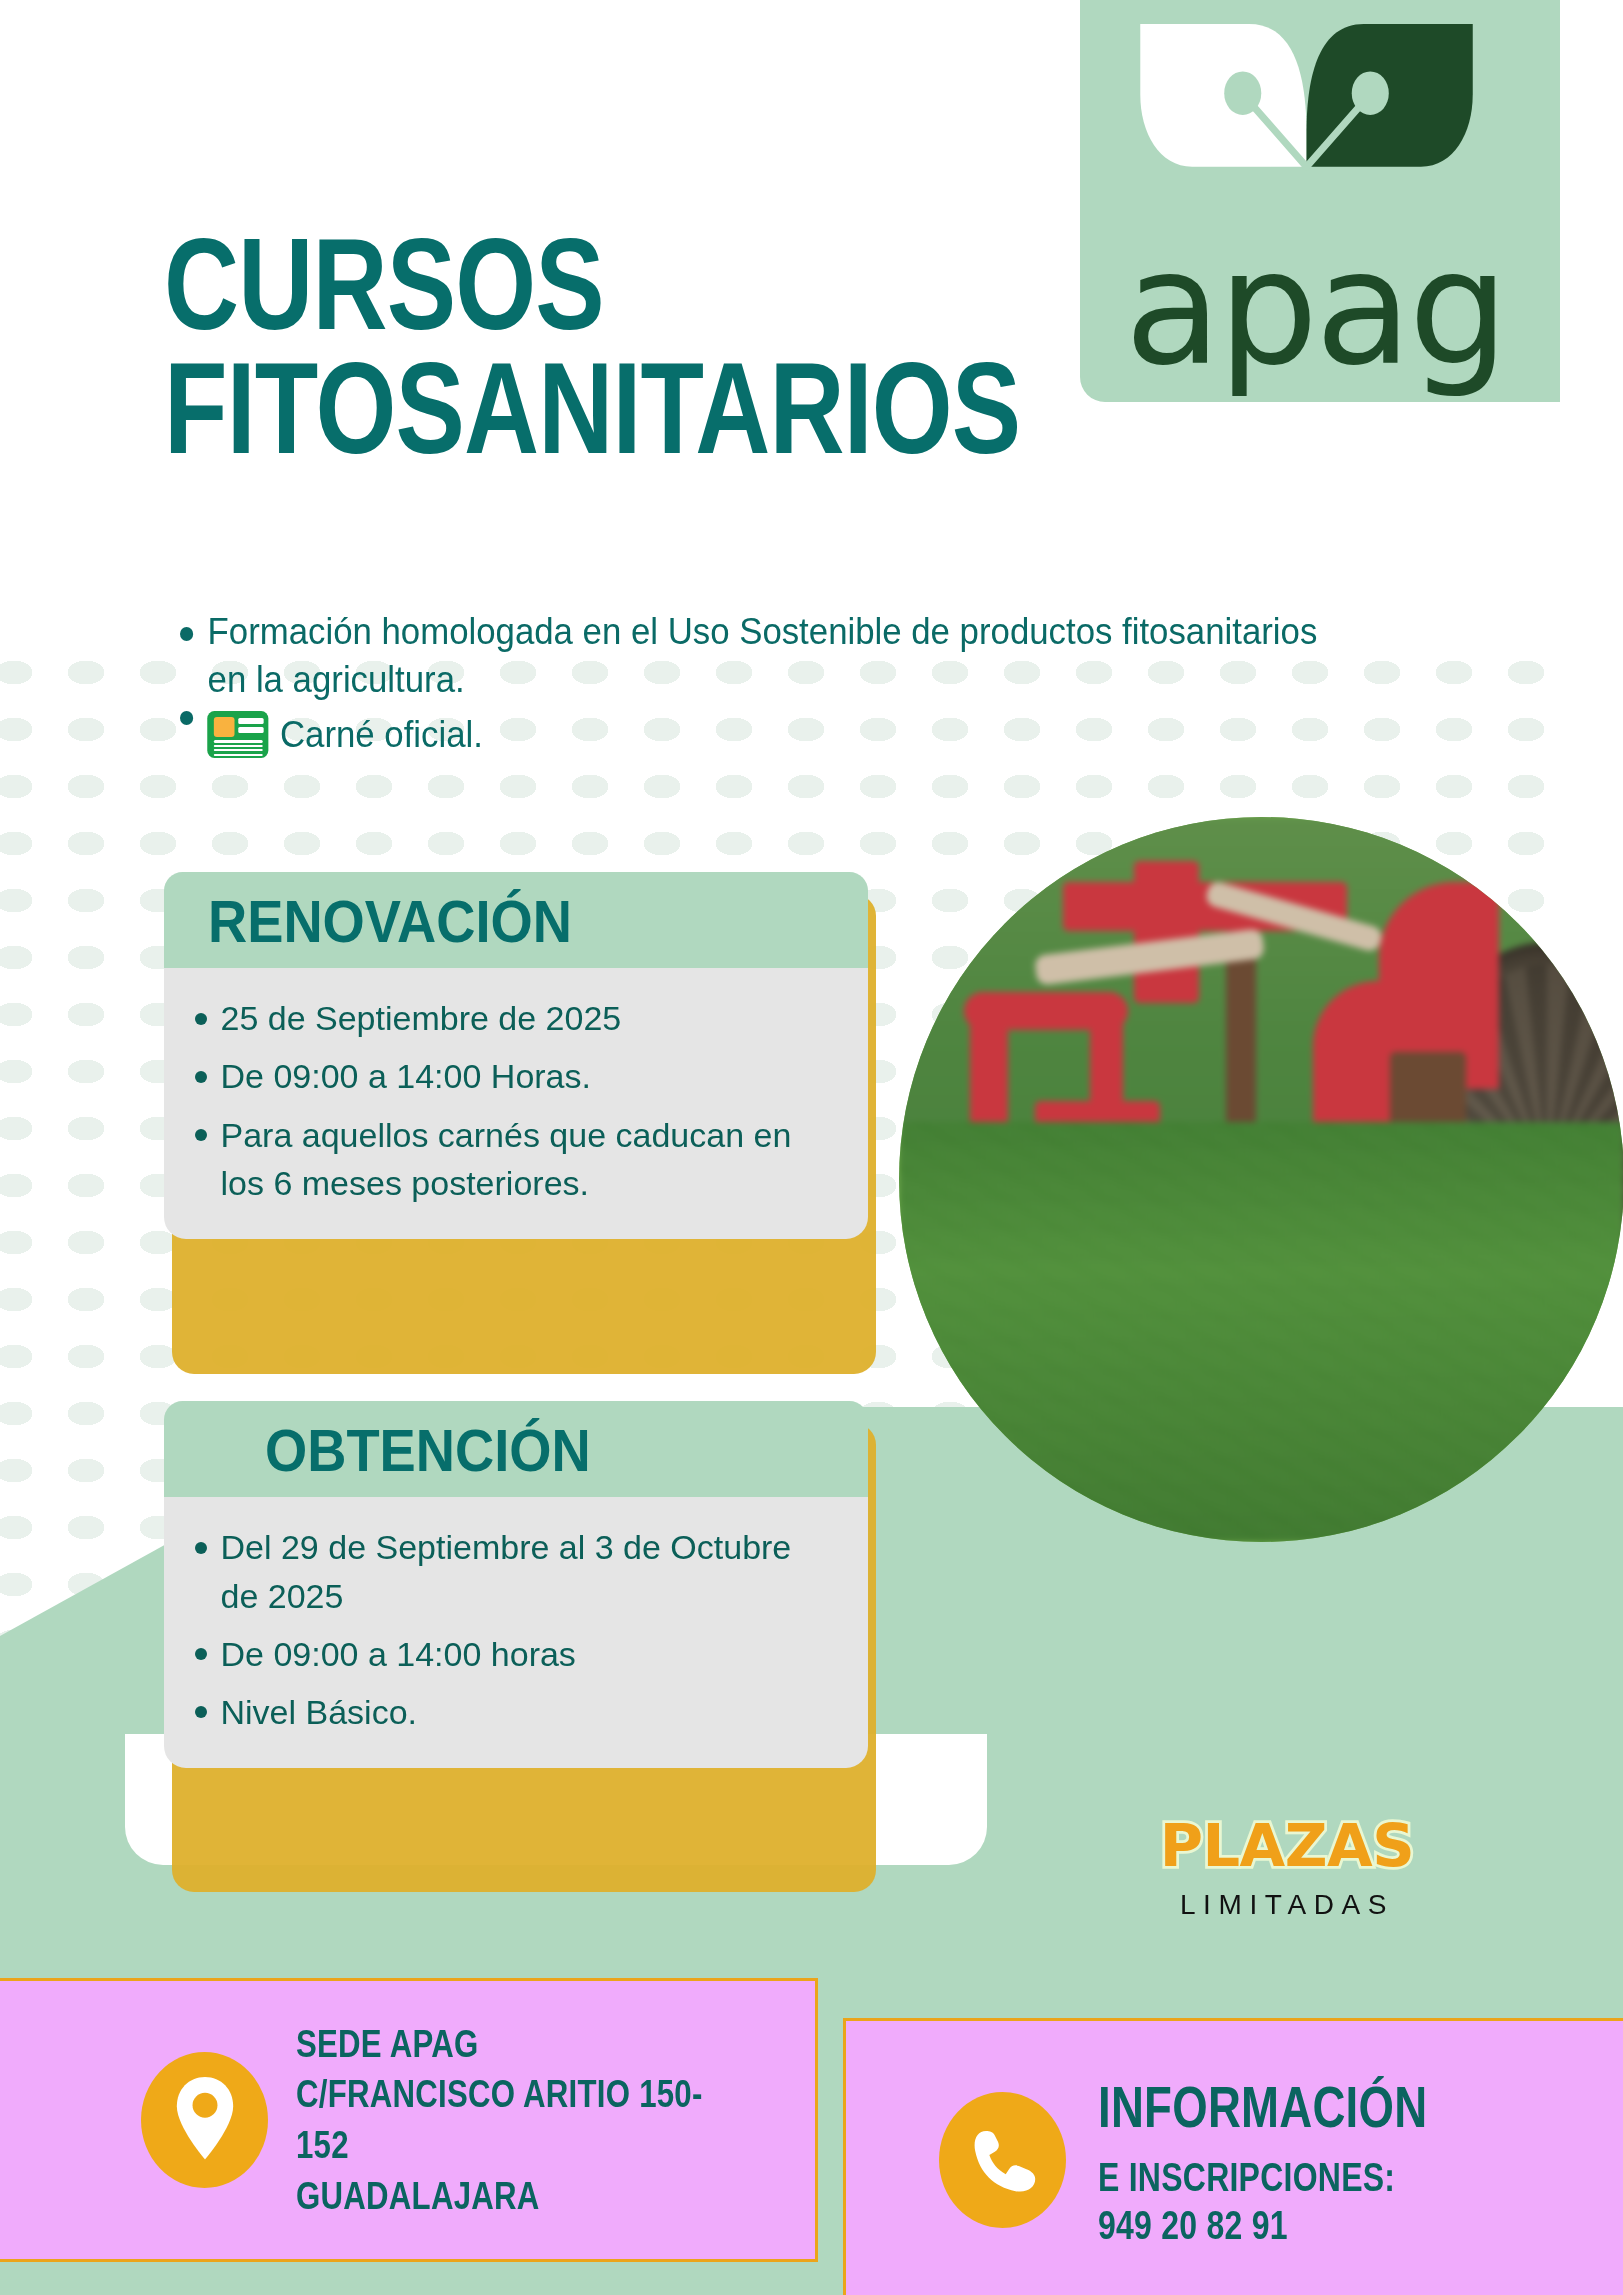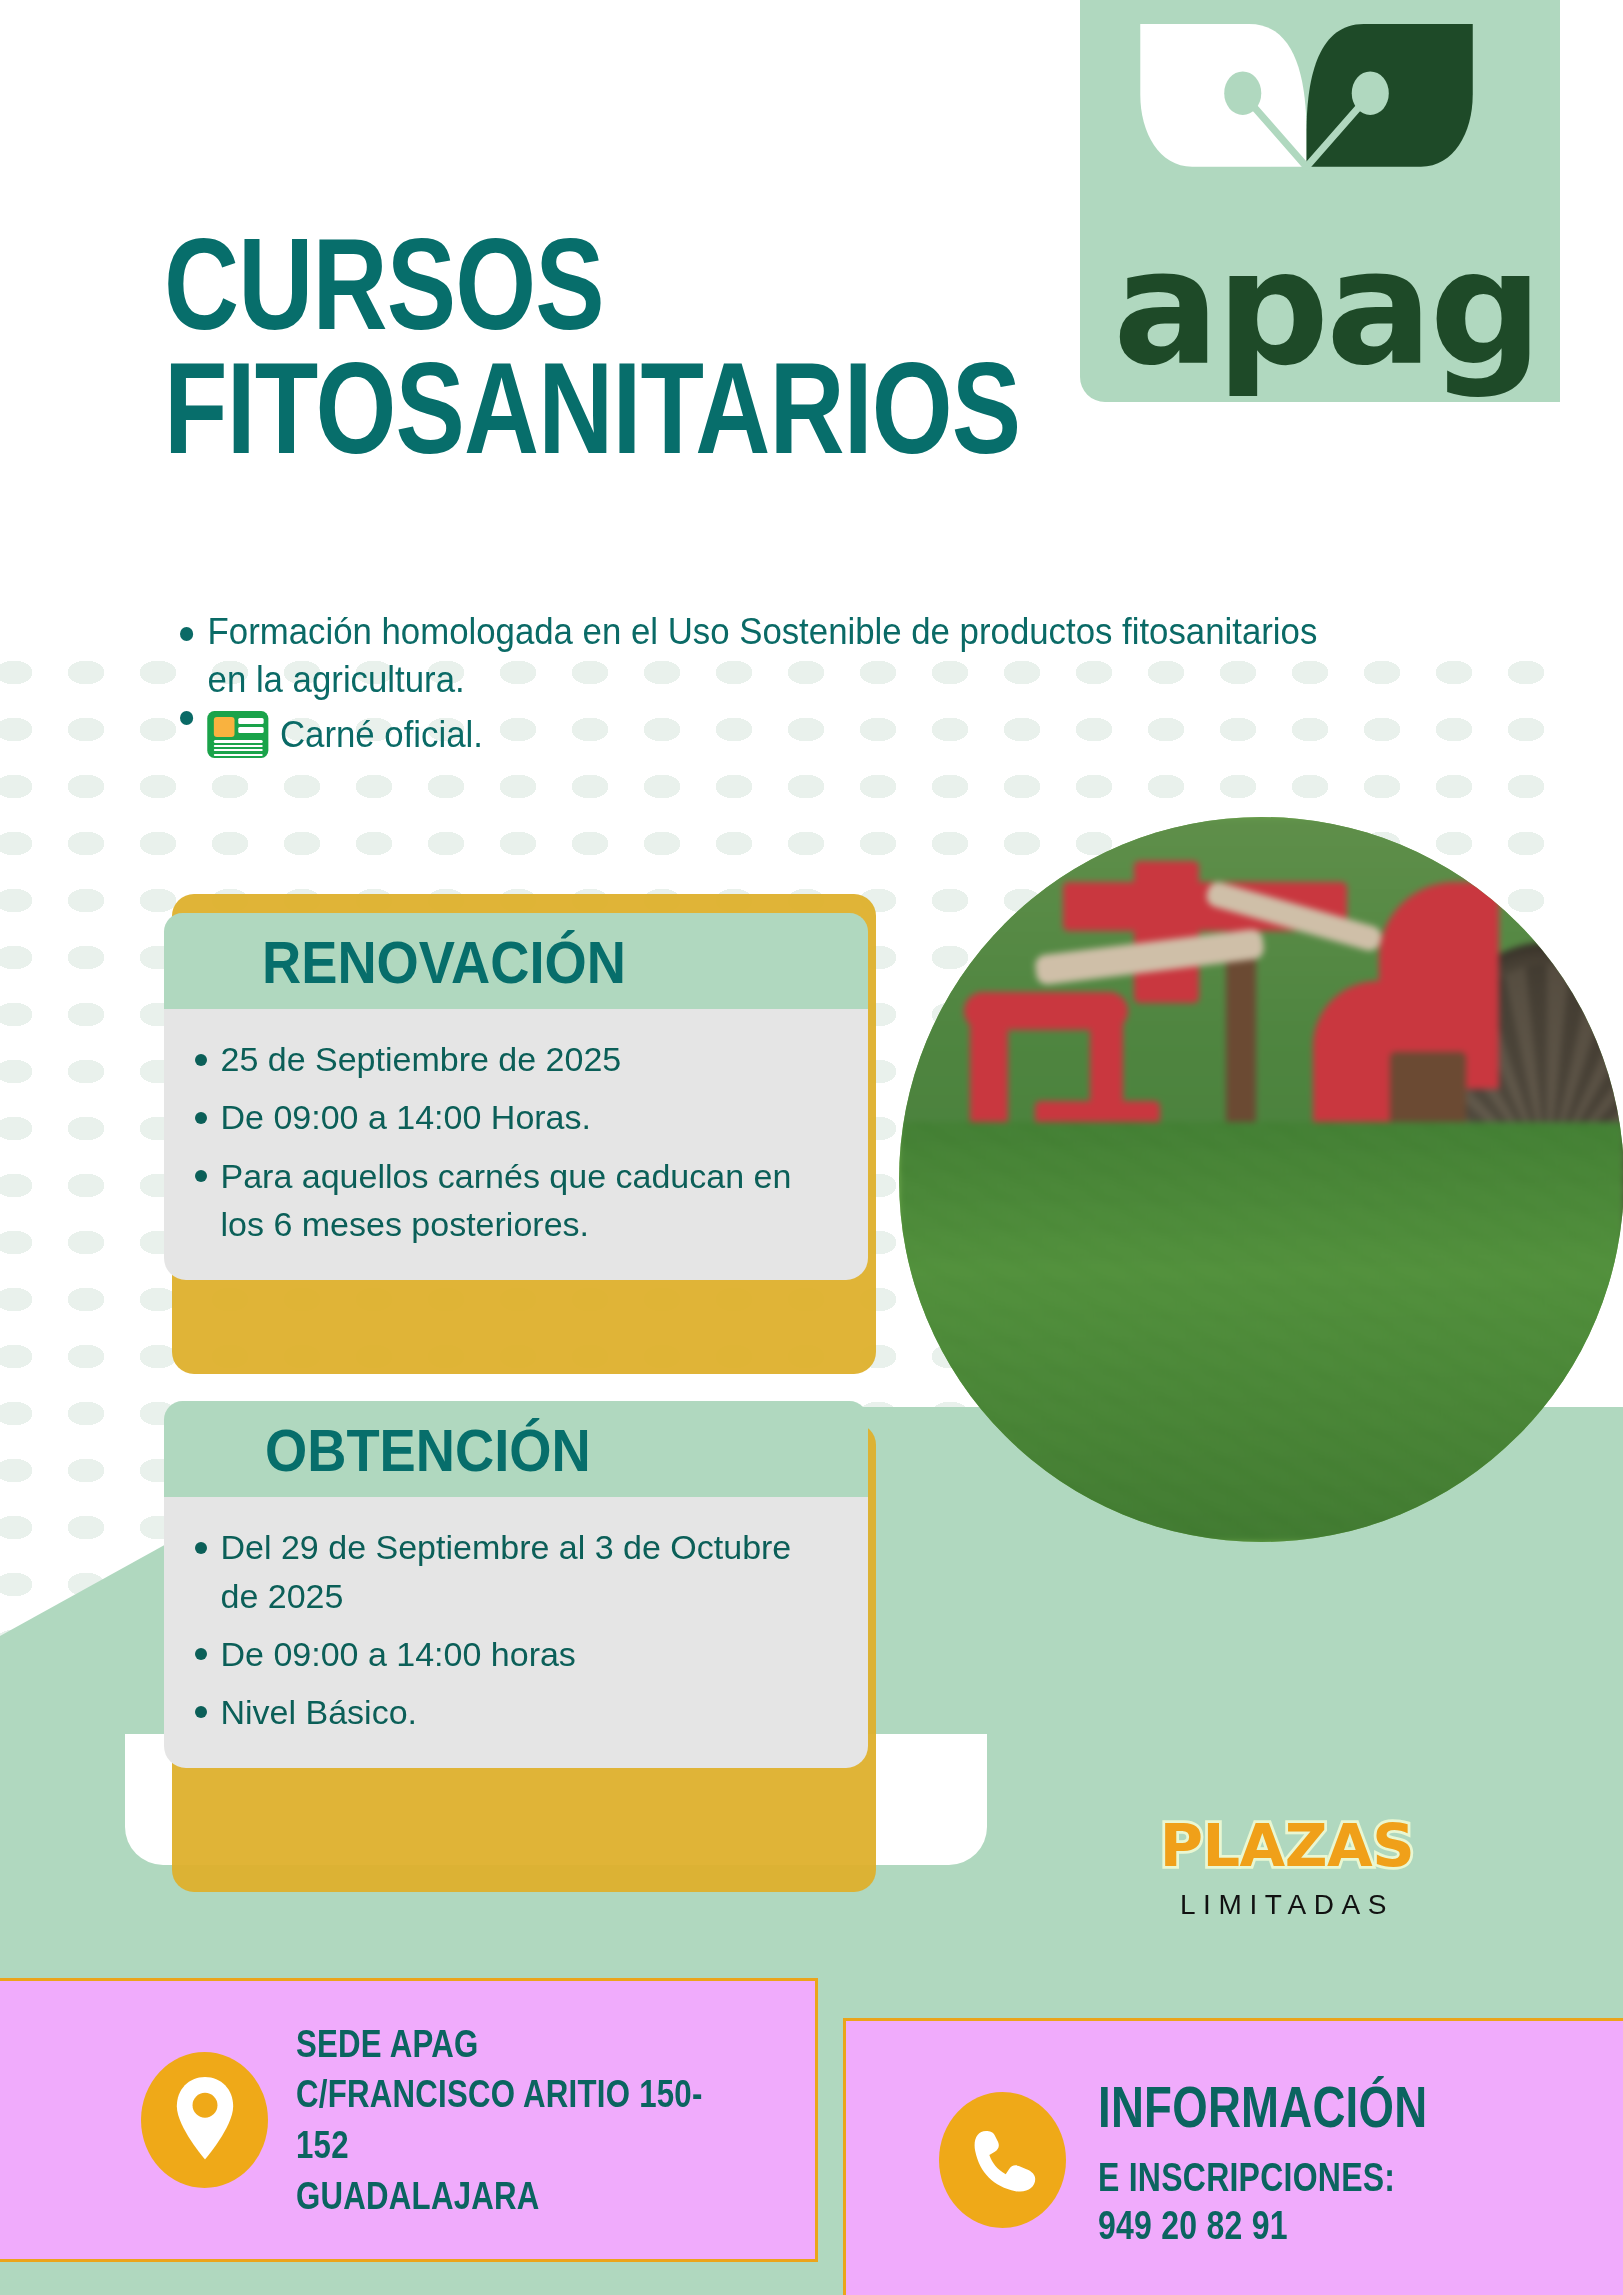--- a/index.html
+++ b/index.html
@@ -56,21 +56,21 @@
     background:#b0d8bf;
     border-radius:0 0 0 25px;
     z-index:6;
   }
   .leafmark{ position:absolute; left:60px; top:24px; width:333px; height:218px; }
   .leaf-word{
     position:absolute; left:33px; top:229px; width:404px;
     text-align:center;
     color:#1e4a28;
     font-family:"DejaVu Sans", sans-serif;
-    font-size:158px; font-weight:700; letter-spacing:-3.3px; line-height:1;
+    font-size:158px; font-weight:400; letter-spacing:-3.3px; line-height:1;
   }
 
   
   .headline{
     position:absolute;
     left:164px; top:223px;
     z-index:7;
     color:#076e6b;
     font-family:"Liberation Sans Narrow","Liberation Sans", sans-serif;
     font-weight:700;
@@ -154,21 +154,21 @@
     line-height:1.42;
     margin-bottom:9.8px;
   }
   .card li:last-child{margin-bottom:0;}
   .card li .bul{
     flex:0 0 auto; width:12px;height:12px;border-radius:50%;
     background:#0b5f58; margin:18.5px 14px 0 0;
   }
 
   #card-renovacion{left:164px; top:872px; width:704px;}
-  #card-renovacion .head{padding-left:98px;margin-top:41px;}
+  #card-renovacion .head{padding-left:44px;}
   #card-obtencion{left:164px; top:1401px; width:704px;}
   #card-obtencion .head{padding-left:101px;}
 
   .card-shadow{
     position:absolute;
     z-index:4;
     background:#deb02c;
     border-radius:22px;
     opacity:.95;
   }

